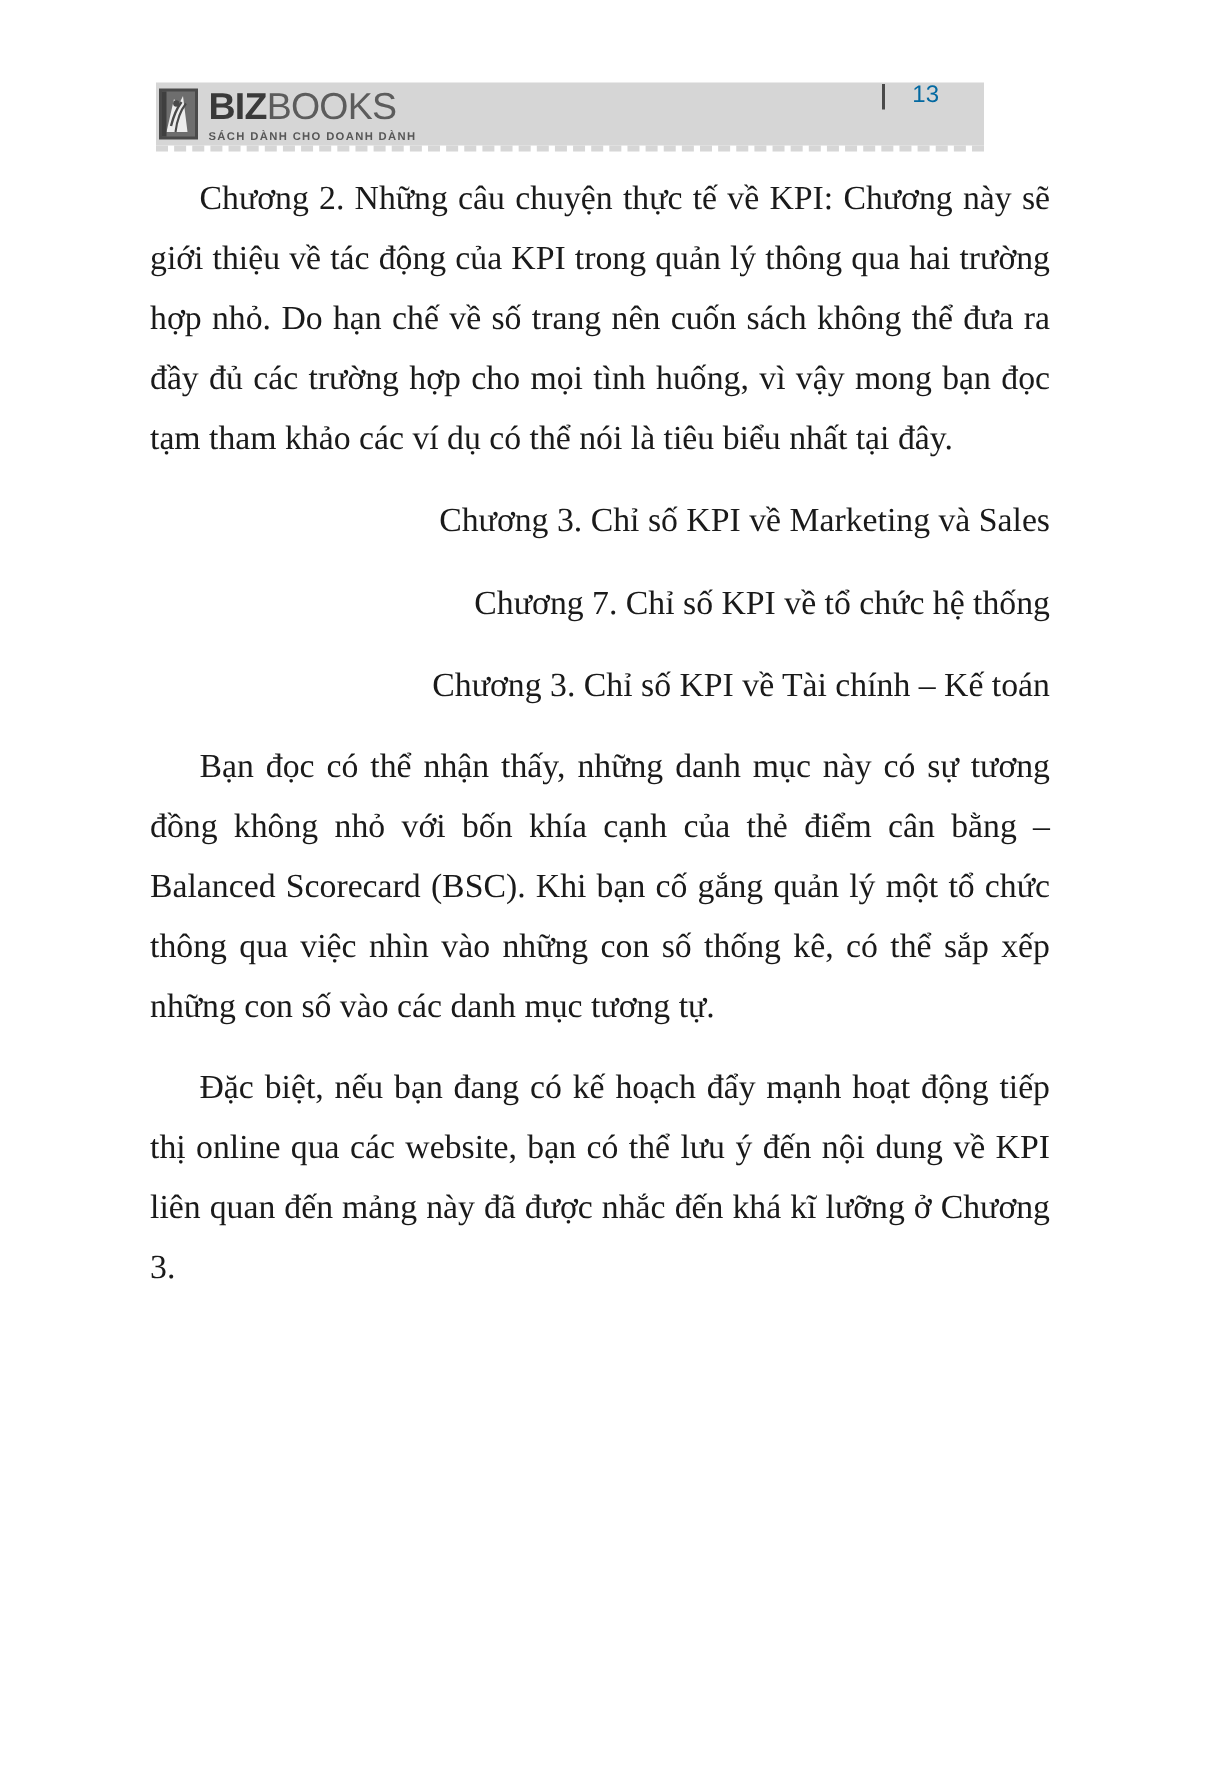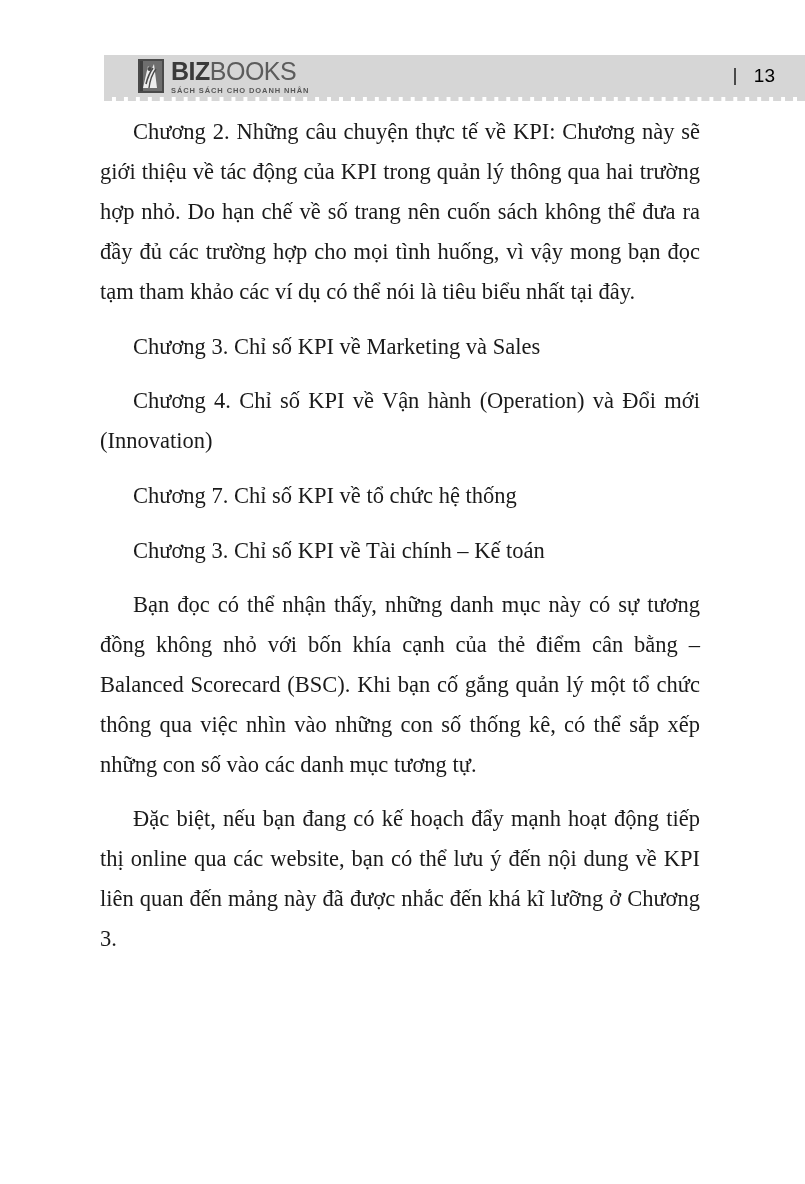--- a/index.html
+++ b/index.html
@@ -21,28 +21,27 @@
     position: absolute;
     inset: 0;
     background: #ffffff;
   }
 
   
   .header-band {
     position: absolute;
     left: 104px;
     top: 55px;
-    width: 701px;
+    width: 552px;
     height: 42px;
     background: #d6d6d6;
     display: flex;
-    align-items: center;
+    align-items: flex-start;
     justify-content: space-between;
     box-sizing: border-box;
-    padding-left: 32px;
   }
   .header-band::after {
     content: "";
     position: absolute;
     left: 0;
     right: 0;
     bottom: -4px;
     height: 0;
     border-bottom: 4px dashed #d6d6d6;
   }
@@ -90,22 +89,22 @@
     font-size: 7.5px;
     font-weight: 700;
     letter-spacing: 0.9px;
     color: #575757;
     margin-top: 2px;
     white-space: nowrap;
   }
 
   .folio {
     font-family: "Liberation Sans", "DejaVu Sans", sans-serif;
-    font-size: 19px;
-    color: #000000;
+    font-size: 16px;
+    color: #0369a1;
     padding-right: 30px;
     display: flex;
     align-items: center;
     gap: 18px;
     white-space: nowrap;
   }
   .folio-rule {
     display: inline-block;
     width: 2px;
     height: 17px;
@@ -124,21 +123,21 @@
     margin: 0 0 14px 0;
     font-size: 22.5px;
     line-height: 40px;
     text-align: justify;
     text-indent: 33px;
     hyphens: none;
   }
   p.para:last-child { margin-bottom: 4px; }
 
   p.para.no-justify {
-    text-align: left;
+    text-align: right;
     margin-top: 15px;
   }
 
   .lead {
     font-weight: 700;
     font-style: italic;
   }
 </style>
 </head>
 <body>
@@ -154,39 +153,38 @@
           <rect x="3" y="3" width="22" height="30" fill="#6e6e6e"></rect>
           <path d="M6 30 L11 8 L14 12 L17 6 L20 30 Z" fill="#ffffff" opacity="0.88"></path>
           <path d="M9 26 C11 18, 13 14, 16 10" stroke="#4a4a4a" stroke-width="1.6" fill="none"></path>
           <path d="M12 30 C13 22, 15 16, 19 11" stroke="#4a4a4a" stroke-width="1.4" fill="none"></path>
           <circle cx="12.5" cy="11" r="2.1" fill="#4a4a4a"></circle>
           <rect x="3" y="3" width="3" height="30" fill="#3f3f3f"></rect>
         </svg>
       </span>
       <span class="brand-text">
         <span class="brand-word"><span class="biz">BIZ</span><span class="books">BOOKS</span></span>
-        <span class="brand-tagline">SÁCH SÁCH CHO DOANH NHÂN</span>
+        <span class="brand-tagline">SÁCH DÀNH CHO DOANH DÀNH</span>
       </span>
     </div>
 
     <div class="folio">
       <span class="folio-rule"></span>
       <span>13</span>
     </div>
 
   </div>
 
   <div class="text-column">
 
     <p class="para">Chương 2. Những câu chuyện thực tế về KPI: Chương này sẽ giới thiệu về tác động của KPI trong quản lý thông qua hai trường hợp nhỏ. Do hạn chế về số trang nên cuốn sách không thể đưa ra đầy đủ các trường hợp cho mọi tình huống, vì vậy mong bạn đọc tạm tham khảo các ví dụ có thể nói là tiêu biểu nhất tại đây.</p>
 
 
     <p class="para no-justify">Chương 3. Chỉ số KPI về Marketing và Sales</p>
 
-    <p class="para">Chương 4. Chỉ số KPI về Vận hành (Operation) và Đổi mới (Innovation)</p>
 
     <p class="para no-justify">Chương 7. Chỉ số KPI về tổ chức hệ thống</p>
 
     <p class="para no-justify">Chương 3. Chỉ số KPI về Tài chính – Kế toán</p>
 
     <p class="para">Bạn đọc có thể nhận thấy, những danh mục này có sự tương đồng không nhỏ với bốn khía cạnh của thẻ điểm cân bằng – Balanced Scorecard (BSC). Khi bạn cố gắng quản lý một tổ chức thông qua việc nhìn vào những con số thống kê, có thể sắp xếp những con số vào các danh mục tương tự.</p>
 
     <p class="para">Đặc biệt, nếu bạn đang có kế hoạch đẩy mạnh hoạt động tiếp thị online qua các website, bạn có thể lưu ý đến nội dung về KPI liên quan đến mảng này đã được nhắc đến khá kĩ lưỡng ở Chương 3.</p>
 
   </div>

